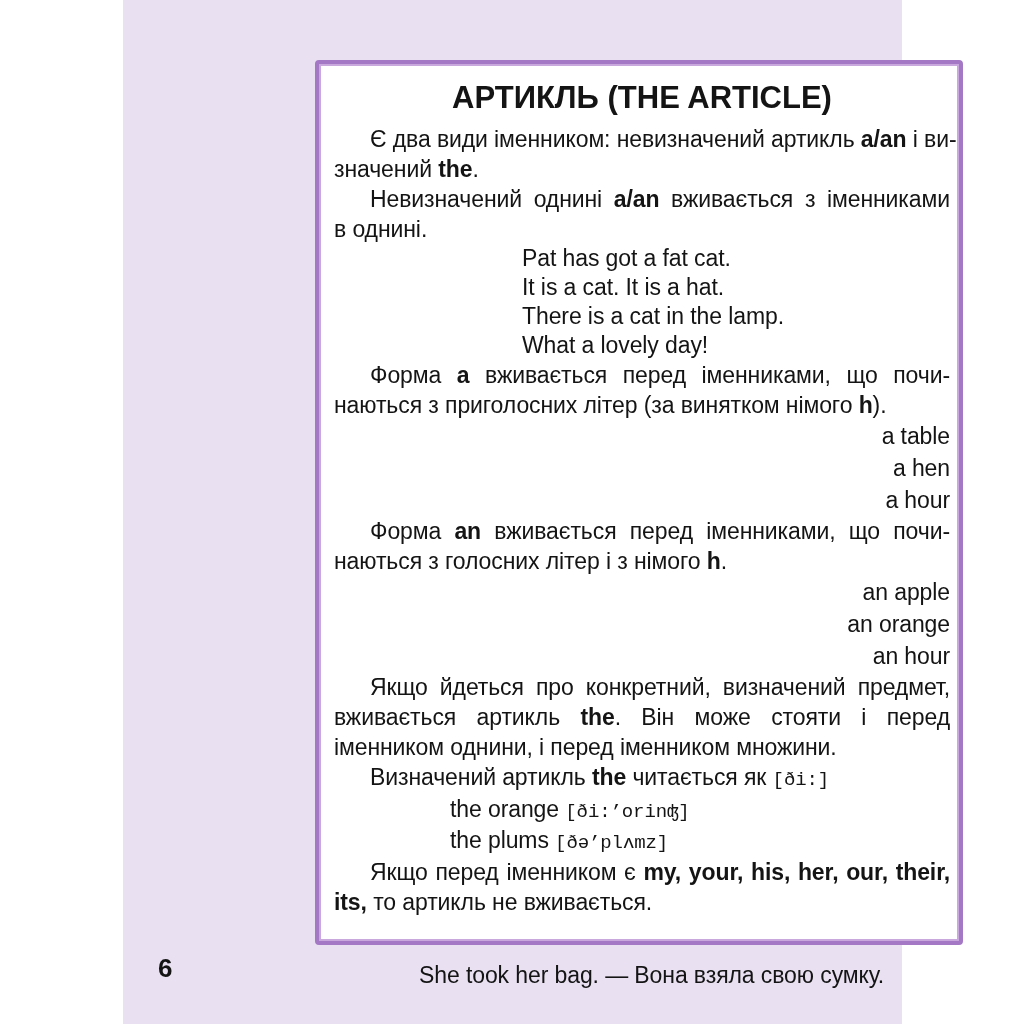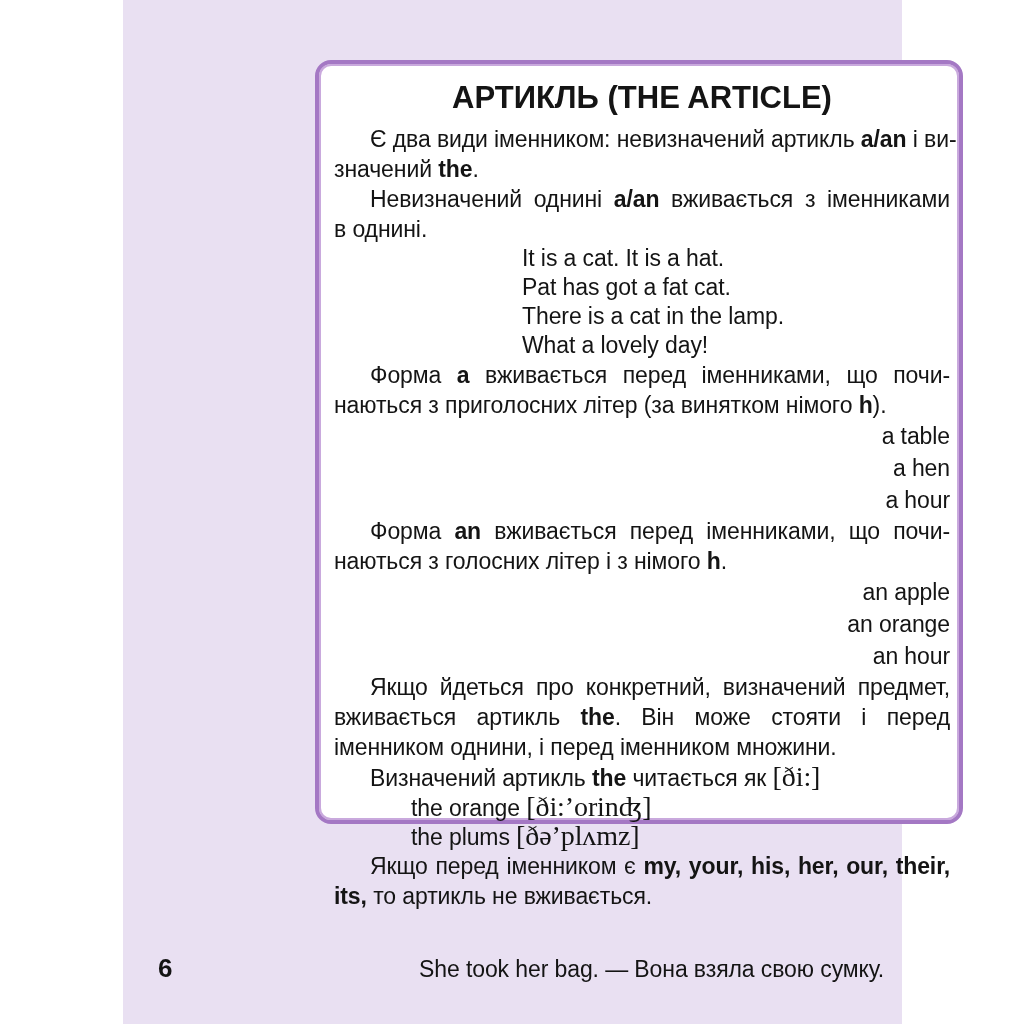--- a/index.html
+++ b/index.html
@@ -16,25 +16,25 @@
   .scan-page {
     position: absolute;
     left: 123px; top: 0;
     width: 779px; height: 1024px;
     background: var(--page-bg);
   }
 
   .content-box {
     position: absolute;
     left: 192px; top: 60px;
-    width: 648px; height: 764px;
+    width: 648px; height: 885px;
     background: var(--box-bg);
     border: 4px solid var(--box-border);
     box-shadow: inset 0 0 0 2px var(--box-border-inner);
-    border-radius: 16px;
+    border-radius: 4px;
     padding: 10px 9px 0 15px;
   }
 
   .title {
     text-align: center;
     font-weight: bold;
     font-size: 31px;
     line-height: 40px;
     margin-top: 4px;
     letter-spacing: 0px;
@@ -46,25 +46,25 @@
     font-size: 23px;
     line-height: 30px;
     white-space: nowrap;
     letter-spacing: -0.1px;
   }
   .j   { text-align: justify; text-align-last: justify; }
   .ind { text-indent: 36px; }
 
   .ex1  { margin-left: 188px; line-height: 29px; }
   .ctr  { text-align: right; line-height: 32px; }
-  .ipa-line { margin-left: 77px; line-height: 28px; }
+  .ipa-line { margin-left: 116px; line-height: 28px; }
   .ex5  { margin-left: 85px; margin-top: 43px; }
 
   b { font-weight: bold; }
-  .ipa { font-family: Liberation Serif, serif; font-size: 28px; }
+  .ipa { font-family: Liberation Mono, monospace; font-size: 19px; }
 
   .page-number {
     position: absolute;
     left: 158px; top: 953px;
     font-weight: bold;
     font-size: 26px;
   }
 </style>
 </head>
 <body>
@@ -76,22 +76,22 @@
     <div class="title">АРТИКЛЬ (THE ARTICLE)</div>
 
     <div class="textcol">
 
       <div class="line j ind"><span>Є два види іменником: невизначений артикль </span><b>a/an</b><span> і ви-</span></div>
       <div class="line"><span>значений </span><b>the</b><span>.</span></div>
 
       <div class="line j ind"><span>Невизначений однині </span><b>a/an</b><span> вживається з іменниками</span></div>
       <div class="line"><span>в однині.</span></div>
 
+      <div class="line ex1">Pat has got a fat cat.</div>
       <div class="line ex1">It is a cat. It is a hat.</div>
-      <div class="line ex1">Pat has got a fat cat.</div>
       <div class="line ex1">There is a cat in the lamp.</div>
       <div class="line ex1">What a lovely day!</div>
 
       <div class="line j ind"><span>Форма </span><b>а</b><span> вживається перед іменниками, що почи-</span></div>
       <div class="line"><span>наються з приголосних літер (за винятком німого </span><b>h</b><span>).</span></div>
 
       <div class="line ctr">a table</div>
       <div class="line ctr">a hen</div>
       <div class="line ctr">a hour</div>
 

